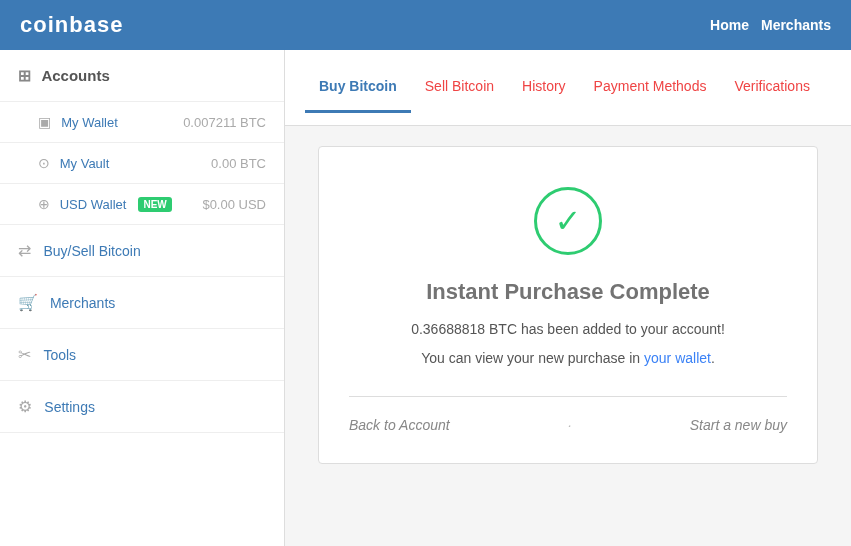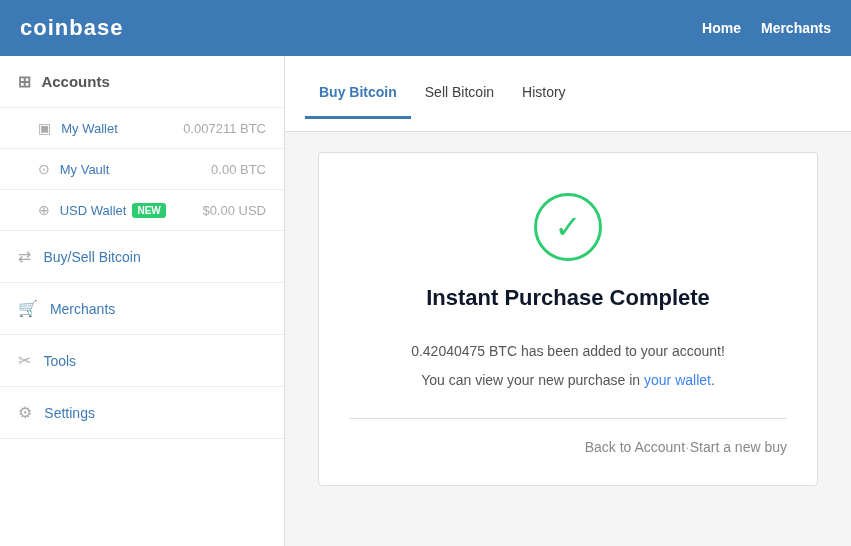--- a/index.html
+++ b/index.html
@@ -1,35 +1,35 @@
 <!DOCTYPE html>
 <html><head>
   <meta charset="utf-8">
   <style>
     * { box-sizing: border-box; margin: 0; padding: 0; }
     body { font-family: Arial, sans-serif; font-size: 14px; background: #f5f5f5; }
 
     
     .header {
       background: #3d7ab5;
-      height: 56px;
+      height: 50px;
       display: flex;
       align-items: center;
       justify-content: space-between;
       padding: 0 20px;
     }
     .header-logo {
       color: white;
       font-size: 22px;
       font-weight: bold;
       letter-spacing: 1px;
     }
     .header-nav {
       display: flex;
-      gap: 20px;
+      gap: 12px;
     }
     .header-nav a {
       color: white;
       text-decoration: none;
       font-size: 14px;
       font-weight: bold;
     }
 
     
     .main-layout {
@@ -74,20 +74,21 @@
     .sidebar-item .item-balance {
       color: #aaa;
       font-size: 13px;
     }
     .sidebar-item .badge-new {
       background: #2ecc71;
       color: white;
       font-size: 10px;
       padding: 2px 5px;
       border-radius: 3px;
+      margin-left: 6px;
       font-weight: bold;
     }
     .sidebar-item .item-left {
       display: flex;
       align-items: center;
       gap: 6px;
     }
     .sidebar-item .item-icon {
       color: #aaa;
       font-size: 14px;
@@ -119,21 +120,21 @@
     .tabs {
       background: white;
       border-bottom: 1px solid #ddd;
       display: flex;
       padding: 12px 20px;
     }
     .tab {
       padding: 16px 14px;
       cursor: pointer;
       font-size: 14px;
-      color: #404040;
+      color: #ef4444;
       border-bottom: 3px solid transparent;
       text-decoration: none;
     }
     .tab.active {
       color: #3d7ab5;
       border-bottom: 3px solid #3d7ab5;
       font-weight: bold;
     }
 
     
@@ -160,22 +161,22 @@
       margin: 0 auto 24px;
     }
     .check-icon {
       color: #2ecc71;
       font-size: 32px;
       line-height: 1;
     }
     .purchase-title {
       font-size: 22px;
       font-weight: bold;
-      color: #0f172a;
-      margin-bottom: 30px;
+      color: #737373;
+      margin-bottom: 14px;
     }
     .purchase-description {
       font-size: 14px;
       color: #555;
       margin-bottom: 10px;
       line-height: 1.5;
     }
     .purchase-wallet-text {
       font-size: 14px;
       color: #555;
@@ -185,23 +186,24 @@
       color: #3b82f6;
       text-decoration: none;
     }
     .card-divider {
       border: none;
       border-top: 1px solid #ddd;
       margin-bottom: 20px;
     }
     .card-actions {
       display: flex;
-      justify-content: flex-end;
-      align-items: center;
-      gap: 0;
+      justify-content: space-between;
+      align-items: center;
+      gap: 8px;
+      font-style: italic;
     }
     .action-link {
       color: #888;
       text-decoration: none;
       font-size: 14px;
       cursor: pointer;
     }
     .action-separator {
       color: #bbb;
     }
@@ -271,32 +273,34 @@
       <span>Settings</span>
     </div>
   </aside>
 
   <main class="content">
 
     <nav class="tabs">
       <a class="tab active" href="#">Buy Bitcoin</a>
       <a class="tab" href="#">Sell Bitcoin</a>
       <a class="tab" href="#">History</a>
+      <a class="tab" href="#">Payment Methods</a>
+      <a class="tab" href="#">Verifications</a>
     </nav>
 
     <div class="card-container">
       <div class="purchase-card">
 
         <div class="check-circle">
           <span class="check-icon">✓</span>
         </div>
 
         <div class="purchase-title">Instant Purchase Complete</div>
 
-        <div class="purchase-description">0.42040475 BTC has been added to your account!</div>
+        <div class="purchase-description">0.36688818 BTC has been added to your account!</div>
 
         <div class="purchase-wallet-text">
           <span>You can view your new purchase in </span><a href="#" class="wallet-link">your wallet</a><span>.</span>
         </div>
 
         <hr class="card-divider">
 
         <div class="card-actions">
           <a href="#" class="action-link">Back to Account</a>
           <span class="action-separator">·</span>

